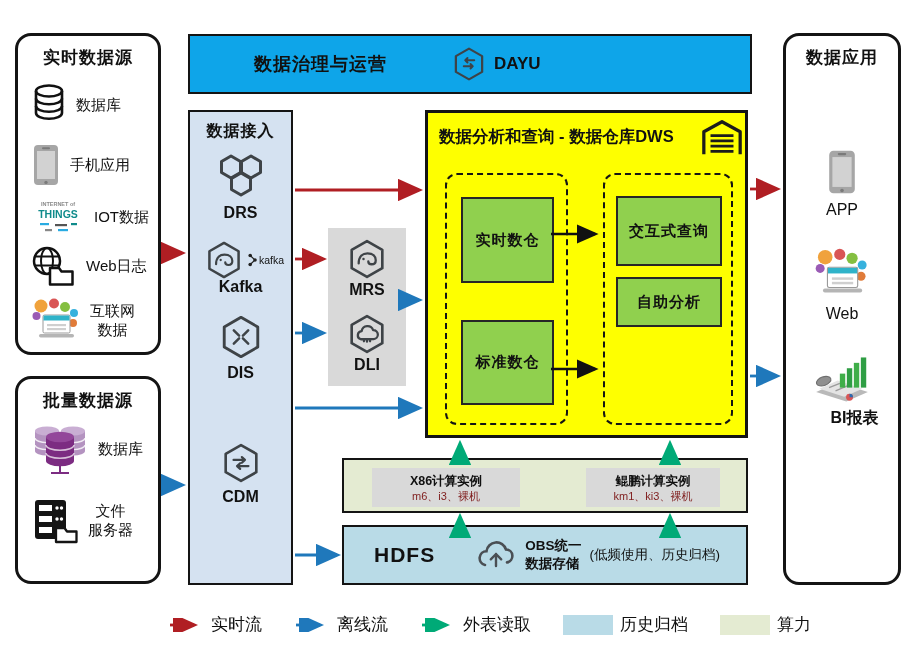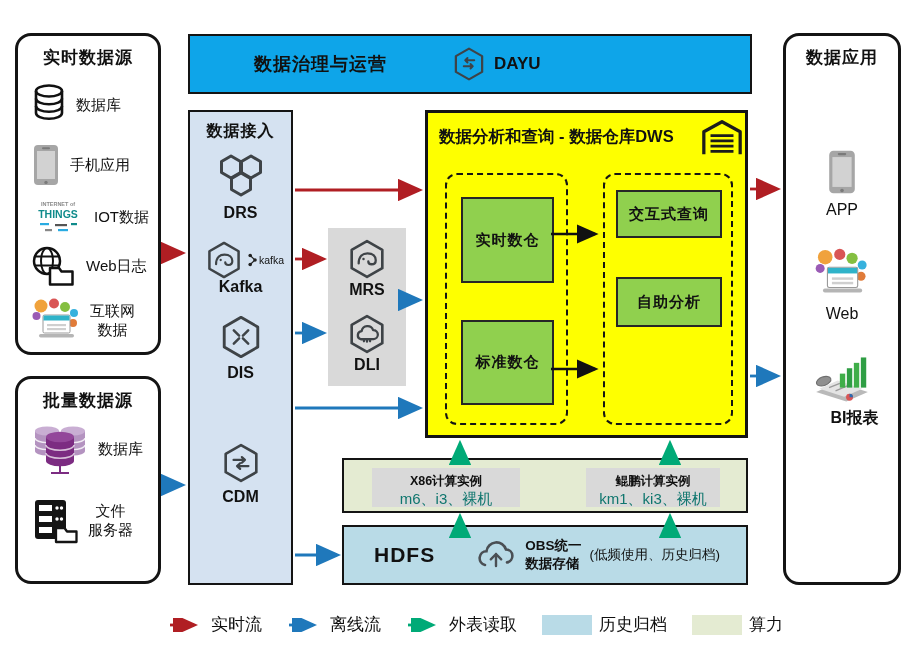--- a/index.html
+++ b/index.html
@@ -32,28 +32,28 @@
   
   .dws { left:425px; top:110px; width:323px; height:328px; background:#feff00; border:3px solid #141414; }
   .dws-title { position:absolute; left:11px; top:13px; font-weight:bold; font-size:16.5px; width:270px; }
   .dgroup { position:absolute; border:2.5px dashed #141414; border-radius:12px; }
   .gbox { position:absolute; background:#90d04e; border:2px solid #262626; display:flex; align-items:center; justify-content:center; font-weight:bold; font-size:15px; letter-spacing:1px; }
 
   
   .compute { left:342px; top:458px; width:406px; height:55px; background:#e4ebd2; border:2.5px solid #141414; }
   .inst { position:absolute; top:8px; height:39px; background:#d9d9d9; text-align:center; line-height:1.3; padding-top:5px; }
   .inst-title { font-weight:bold; font-size:12.5px; }
-  .inst-spec { font-size:15px; color:#0f766e; }
+  .inst-spec { font-size:11px; color:#7f1d1d; }
   .hdfs { left:342px; top:525px; width:406px; height:60px; background:#b9dbe7; border:2.5px solid #141414; display:flex; align-items:center; }
   .hdfs-name { margin-left:30px; font-weight:bold; font-size:21px; letter-spacing:1px; }
   .obs-text { font-weight:bold; font-size:13.5px; line-height:1.3; }
   .hdfs-note { font-size:13.5px; margin-left:8px; }
 
   
-  .legend { position:absolute; left:168px; top:613px; width:660px; display:flex; align-items:center; gap:25px; font-size:17px; }
+  .legend { position:absolute; left:168px; top:613px; width:660px; display:flex; align-items:center; gap:32px; font-size:17px; }
   .legend-item { display:flex; align-items:center; gap:7px; }
   .swatch { display:inline-block; width:50px; height:20px; }
   .swatch-archive { background:#b9dbe7; }
   .swatch-compute { background:#e4ebd2; }
 
   
   .ol { fill:none; stroke:#111; stroke-width:2.6px; }
   .hex { fill:none; stroke:#3e4347; stroke-width:3px; stroke-linejoin:round; }
   .hexin { fill:none; stroke:#3e4347; stroke-width:2.6px; stroke-linecap:round; stroke-linejoin:round; }
   .overlay { position:absolute; left:0; top:0; z-index:6; pointer-events:none; }
@@ -252,21 +252,21 @@
       <path d="M4 37 V13.5 L23 3 L42 13.5 V37" fill="none" stroke="#1c1c1c" stroke-width="3.4" stroke-linejoin="round"></path>
       <path d="M11 17.5 h24 M11 23 h24 M11 28.5 h24 M11 34 h24" stroke="#1c1c1c" stroke-width="3"></path>
     </svg>
 
     <div class="dgroup" style="left:17px;top:60px;width:123px;height:252px;">
       <div class="gbox" style="left:14px;top:22px;width:93px;height:86px;">实时数仓</div>
       <div class="gbox" style="left:14px;top:145px;width:93px;height:85px;">标准数仓</div>
     </div>
 
     <div class="dgroup" style="left:175px;top:60px;width:130px;height:252px;">
-      <div class="gbox" style="left:11px;top:15px;width:106px;height:48px;">交互式查询</div>
+      <div class="gbox" style="left:11px;top:21px;width:106px;height:70px;">交互式查询</div>
       <div class="gbox" style="left:11px;top:102px;width:106px;height:50px;">自助分析</div>
     </div>
   </div>
 
   <div class="abs compute">
     <div class="inst" style="left:28px;width:148px;">
       <div class="inst-title">X86计算实例</div>
       <div class="inst-spec">m6、i3、裸机</div>
     </div>
     <div class="inst" style="left:242px;width:134px;">

